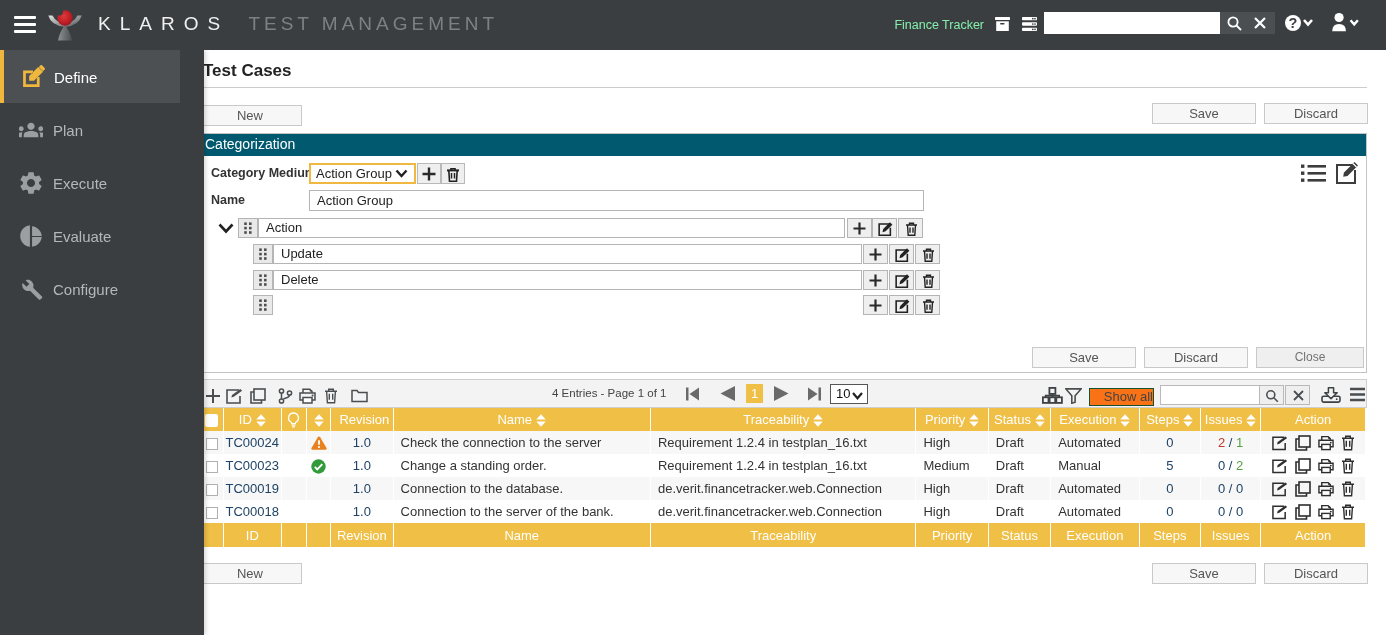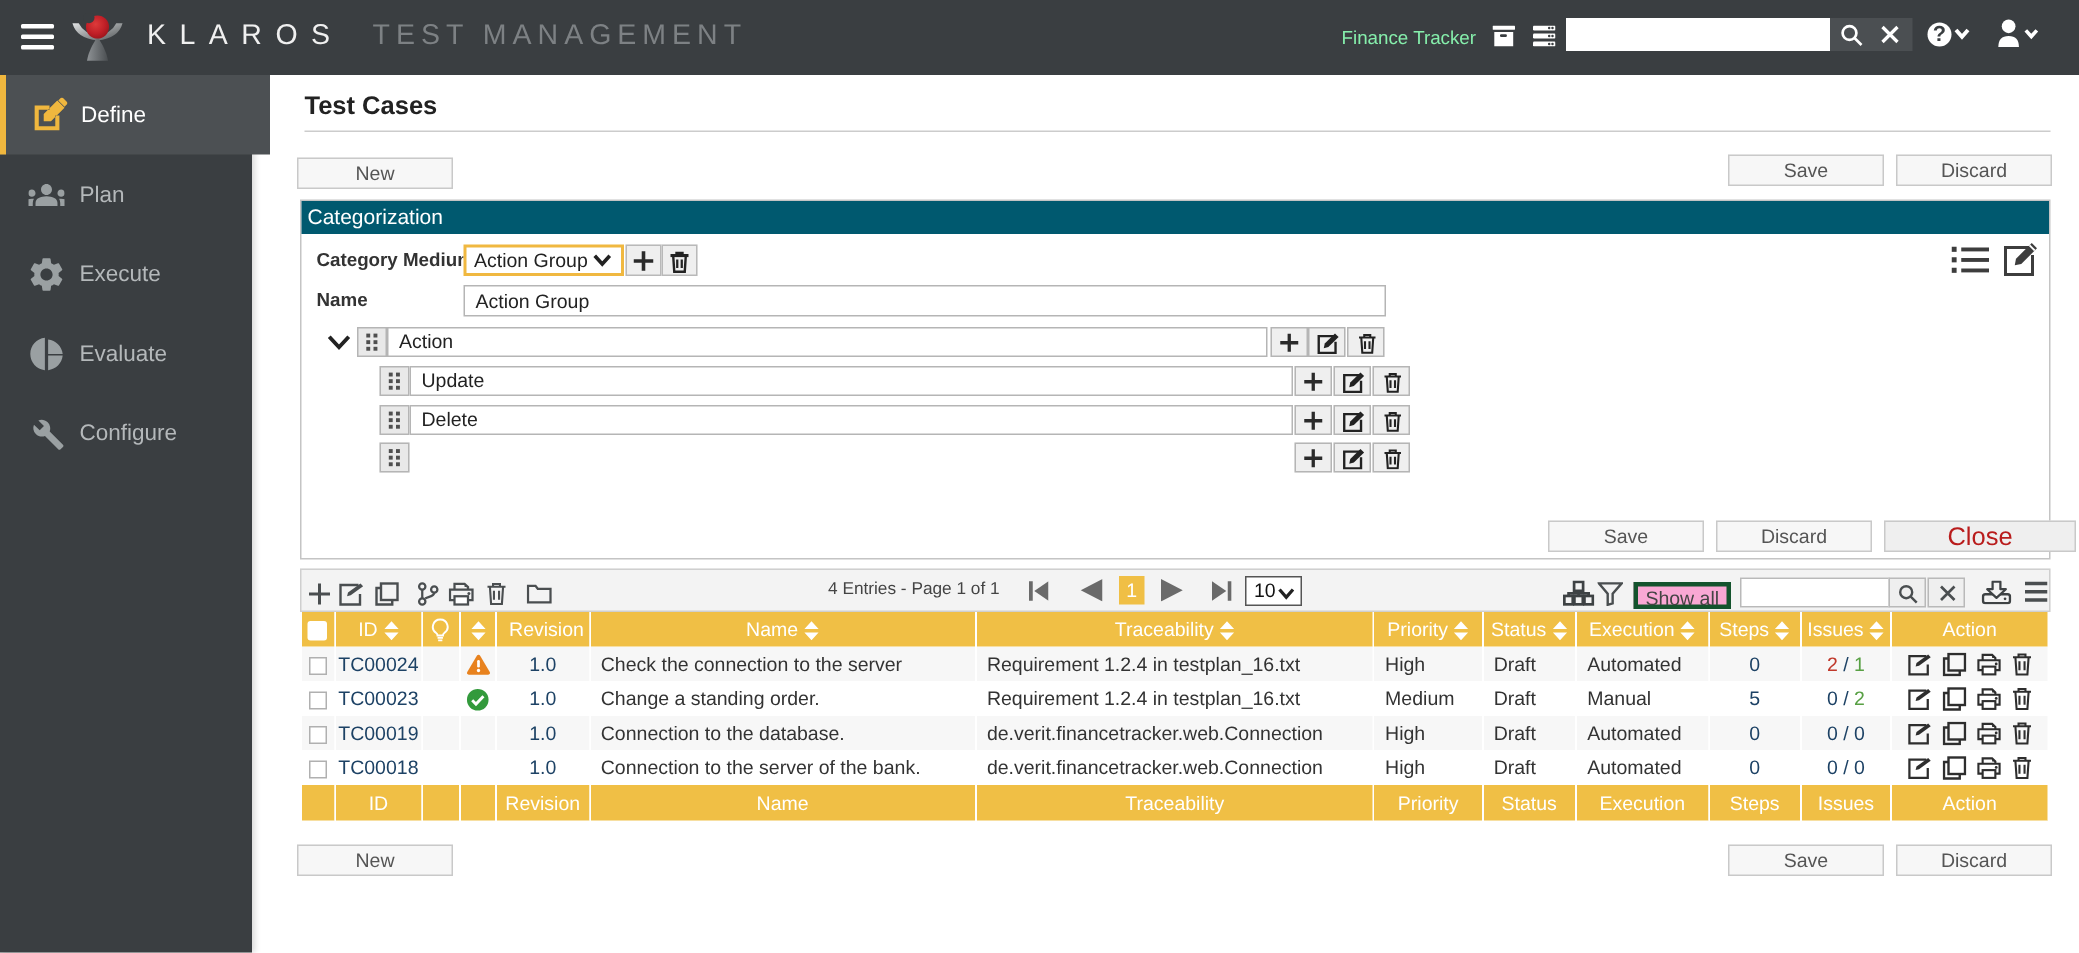--- a/index.html
+++ b/index.html
@@ -1,18 +1,18 @@
 <!DOCTYPE html>
 <html><head>
 <meta charset="utf-8">
 <style>
 * { margin:0; padding:0; box-sizing:border-box; }
 html,body { width:1386px; height:635px; font-family:"Liberation Sans", sans-serif; background:#fff; overflow:hidden; }
 #topbar { position:absolute; left:0; top:0; width:1386px; height:50px; background:#3a3e41; z-index:5; }
-#sidebar { position:absolute; left:0; top:50px; width:168px; height:585px; background:#3a3e41; z-index:4; box-shadow:2px 0 4px rgba(0,0,0,.15); }
+#sidebar { position:absolute; left:0; top:50px; width:204px; height:585px; background:#3a3e41; z-index:4; box-shadow:2px 0 4px rgba(0,0,0,.15); }
 .menuitem { position:absolute; left:0; width:180px; height:53px; color:#b4b8ba; font-size:15px; }
 .menuitem .ic { position:absolute; left:19px; top:50%; transform:translateY(-50%); width:24px; height:24px; color:#9aa0a2; }
 .menuitem .lbl { position:absolute; left:53px; top:50%; transform:translateY(-50%); }
 .menuitem.active { background:#4c5053; border-left:4px solid #f0b73e; color:#fff; }
 .menuitem.active .ic { left:17px; color:#f0b73e; }
 .menuitem.active .lbl { left:50px; }
 
 #burger { position:absolute; left:14px; top:16px; width:22px; height:17px; }
 #burger div { height:3px; background:#fff; margin-bottom:4px; border-radius:1px; }
 #logo { position:absolute; left:48px; top:9px; }
@@ -36,21 +36,21 @@
 #nameinput { position:absolute; left:108px; top:56px; width:615px; height:21px; border:1px solid #b5b5b5; background:#fff; font-size:13px; color:#222; padding-left:7px; line-height:19px; }
 .treefield { position:absolute; height:20px; border:1px solid #b5b5b5; background:#fff; font-size:13px; color:#222; line-height:18px; }
 .handle { position:absolute; width:20px; height:20px; border:1px solid #b5b5b5; background:#e9e9e9; }
 .tbtn { position:absolute; width:25px; height:20px; background:#efefef; border:1px solid #b5b5b5; color:#333; }
 
 #tbar { position:absolute; left:20px; top:329px; width:1167px; height:29px; border:1px solid #cfcfcf; background:#f3f3f3; }
 #tbar .ti { position:absolute; color:#4a4e50; }
 #tbar .txt { position:absolute; font-size:13px; color:#444; }
 .pgbox { position:absolute; width:17px; height:19px; background:#f0bf45; color:#fff; font-size:13px; text-align:center; line-height:19px; top:4px; }
 #psel { position:absolute; width:38px; height:20px; border:1.5px solid #555; background:#fff; font-size:13px; color:#111; top:4px; padding-left:5px; line-height:17px; }
-#showall { position:absolute; height:18px; background:#f9a8d4; border:3px solid #14532d; color:#444; font-size:13px; text-align:center; line-height:16px; }
+#showall { position:absolute; height:18px; background:#f97316; border:1px solid #14532d; color:#444; font-size:13px; text-align:right; line-height:16px; }
 #tsearch { position:absolute; height:20px; background:#fff; border:1px solid #b9b9b9; }
 .tsbtn { position:absolute; width:25px; height:20px; background:#efefef; border:1px solid #b9b9b9; }
 
 #tbl { position:absolute; left:21px; top:358px; width:1165px; border-collapse:collapse; table-layout:fixed; font-size:13px; }
 #tbl th { background:#f0bf45; color:#fff; font-weight:normal; font-size:13px; height:23px; border-right:1.5px solid #fff; overflow:hidden; white-space:nowrap; }
 #tbl td { height:23px; border-right:1.5px solid #fff; overflow:hidden; white-space:nowrap; color:#333; }
 #tbl tr.odd td { background:#f7f7f7; }
 #tbl tr.foot td { background:#f0bf45; color:#fff; text-align:center; height:24px; }
 .navy, #tbl td.navy { color:#1d4265; }
 .red, #tbl td.red { color:#c0392b; }
@@ -294,21 +294,21 @@
     <div class="tbtn" style="left:688px;top:161px"><svg width="15" height="14" viewBox="0 0 16 15" style="margin:3px 0 0 5px">
           <path d="M12.5 2.2H1.2v12h12v-8" fill="none" stroke="#222" stroke-width="1.7"></path>
           <path d="M5.5 7.5L12.8 0.4l2.6 2.5-7.3 7.1-3.3.9z" fill="#222"></path>
         </svg></div>
     <div class="tbtn" style="left:714px;top:161px"><svg width="13" height="14" viewBox="0 0 13 14" style="margin:3px 0 0 6px">
           <path d="M1 3h11M4.5 3V1.3h4V3M2.5 3l.7 10.2h6.6l.7-10.2M5 5.5v5.2M8 5.5v5.2" fill="none" stroke="#222" stroke-width="1.4"></path>
         </svg></div>
 
     <div class="btn" style="left:831px;top:213px;width:104px;">Save</div>
     <div class="btn" style="left:943px;top:213px;width:104px;">Discard</div>
-    <div class="btn" style="left:1055px;top:213px;width:128px;background:#efefef;color:#b91c1c;font-size:17px">Close</div>
+    <div class="btn" style="left:1055px;top:213px;width:108px;background:#efefef;color:#737373;font-size:12px">Close</div>
   </div>
 
   <div id="tbar">
     <svg class="ti" style="left:4px;top:8px" width="16" height="16" viewBox="0 0 16 16">
         <path d="M8 1v14M1 8h14" stroke="#4a4e50" stroke-width="2"></path>
       </svg>
     <svg class="ti" style="left:25px;top:8px" width="17" height="16" viewBox="0 0 17 16">
         <path d="M13 2H1v13h13V8" fill="none" stroke="#4a4e50" stroke-width="1.6"></path>
         <path d="M6 7l8.3-6 1.8 1.8-8.3 6-2.4.7z" fill="#4a4e50"></path>
       </svg>

